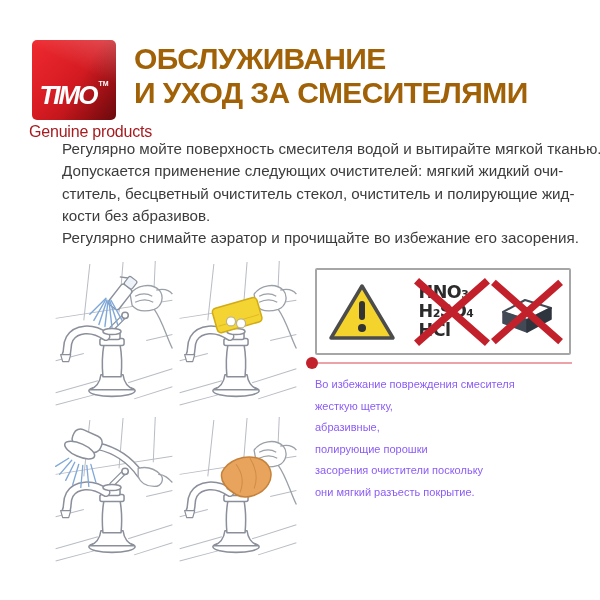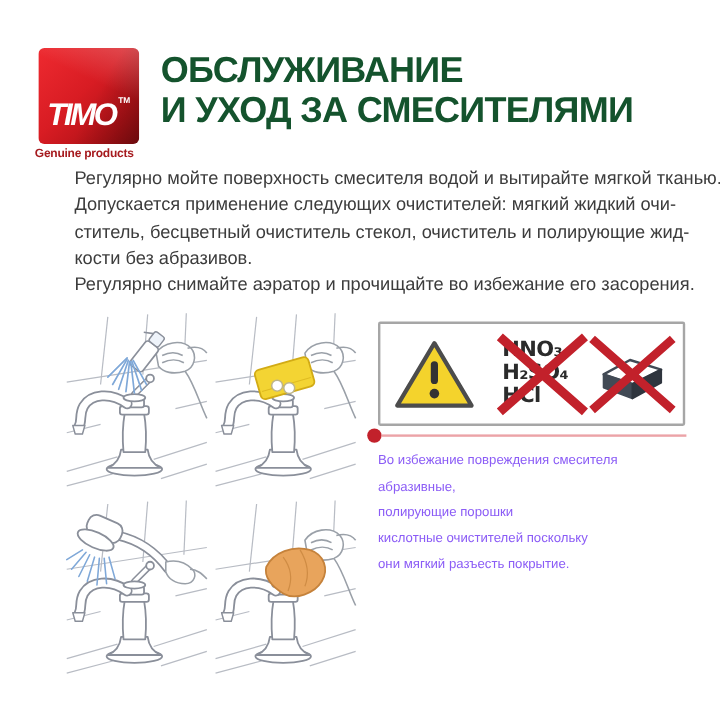--- a/index.html
+++ b/index.html
@@ -11,25 +11,25 @@
     border-radius:5px;
     background:
       linear-gradient(205deg, rgba(255,255,255,.22) 0%, rgba(255,255,255,0) 38%),
       linear-gradient(118deg, rgba(0,0,0,0) 55%, rgba(0,0,0,.28) 100%),
       linear-gradient(135deg,#ee2a30 0%,#d81c23 45%,#b11217 80%,#940d12 100%);
     display:flex;align-items:flex-end;justify-content:center;}
   .logo-word{color:#fff;font-style:italic;font-weight:bold;font-size:26px;
     letter-spacing:-2px;line-height:1;padding-bottom:12px;}
   .logo-word sup{font-size:7px;font-style:normal;letter-spacing:0;vertical-align:18px;margin-left:2px;}
   .logo-tagline{position:absolute;left:29px;top:123px;width:92px;text-align:left;
-    font-size:10px;font-weight:bold;color:#a61b1f;white-space:nowrap;letter-spacing:-0.2px;}
+    font-size:16px;font-weight:normal;color:#a61b1f;white-space:nowrap;letter-spacing:-0.2px;}
 
   
   .title{position:absolute;left:134px;top:42px;margin:0;font-size:30px;line-height:34px;
-    font-weight:800;color:#14532d;letter-spacing:-0.6px;}
+    font-weight:800;color:#a16207;letter-spacing:-0.6px;}
 
   
   .intro{position:absolute;left:62px;top:138px;font-size:15.2px;line-height:22.3px;
     color:#3c3c3c;white-space:nowrap;}
 
   
   .figures{position:absolute;left:52px;top:260px;display:grid;
     grid-template-columns:124px 124px;grid-template-rows:156px 156px;}
   svg.fig{width:124px;height:156px;display:block;}
 
@@ -218,19 +218,20 @@
     </div>
   </div>
 
   <div class="separator">
     <span class="sep-dot"></span>
     <span class="sep-line"></span>
   </div>
 
   <div class="caution">
     <div>Во избежание повреждения смесителя</div>
+    <div>жесткую щетку,</div>
     <div>абразивные,</div>
     <div>полирующие порошки</div>
-    <div>кислотные очистителей поскольку</div>
+    <div>засорения очистители поскольку</div>
     <div>они мягкий разъесть покрытие.</div>
   </div>
 
 </div>
 
 </body></html>

